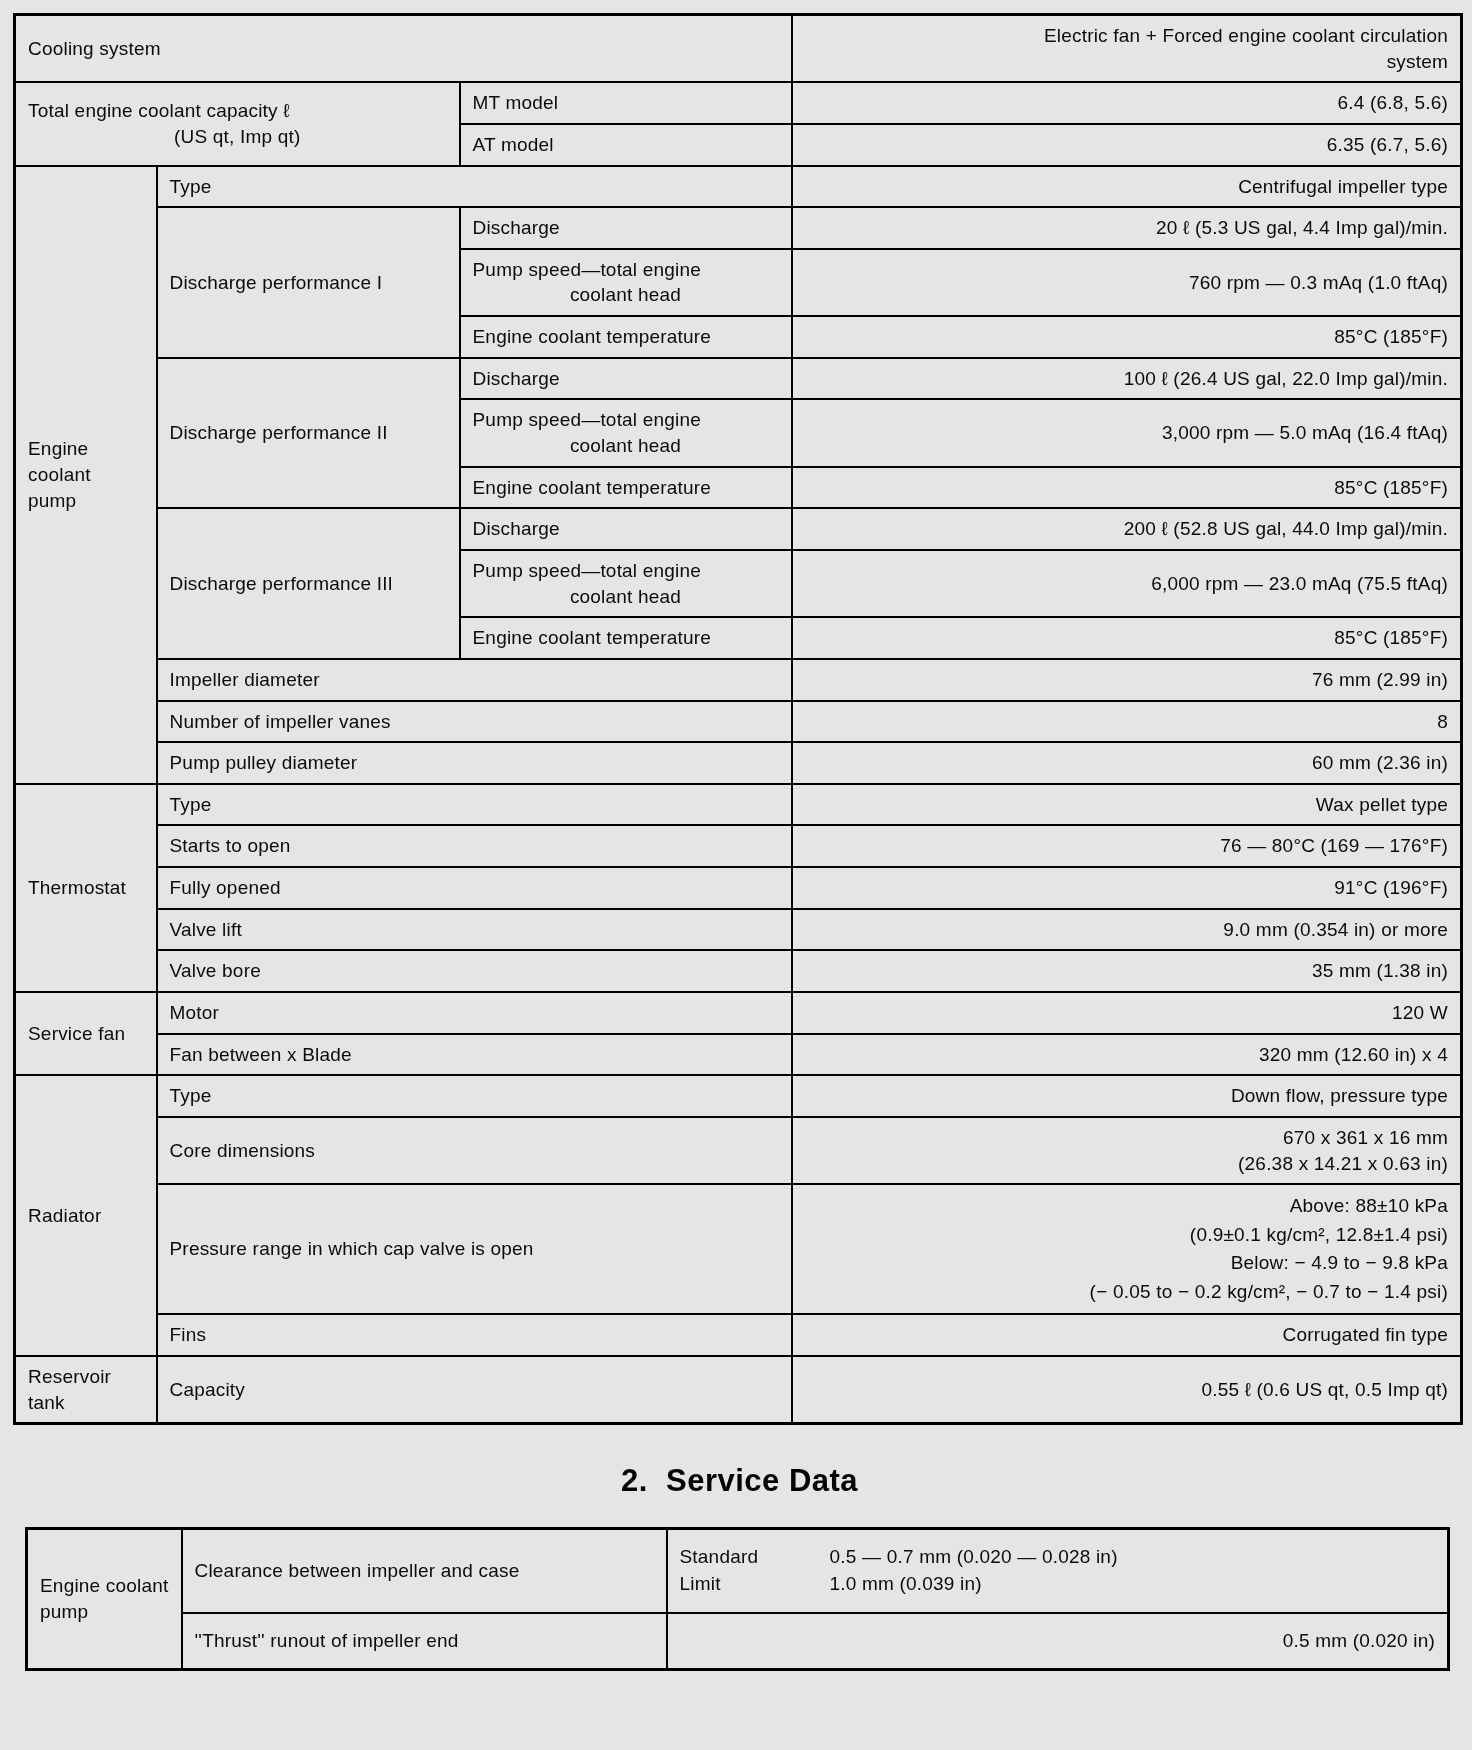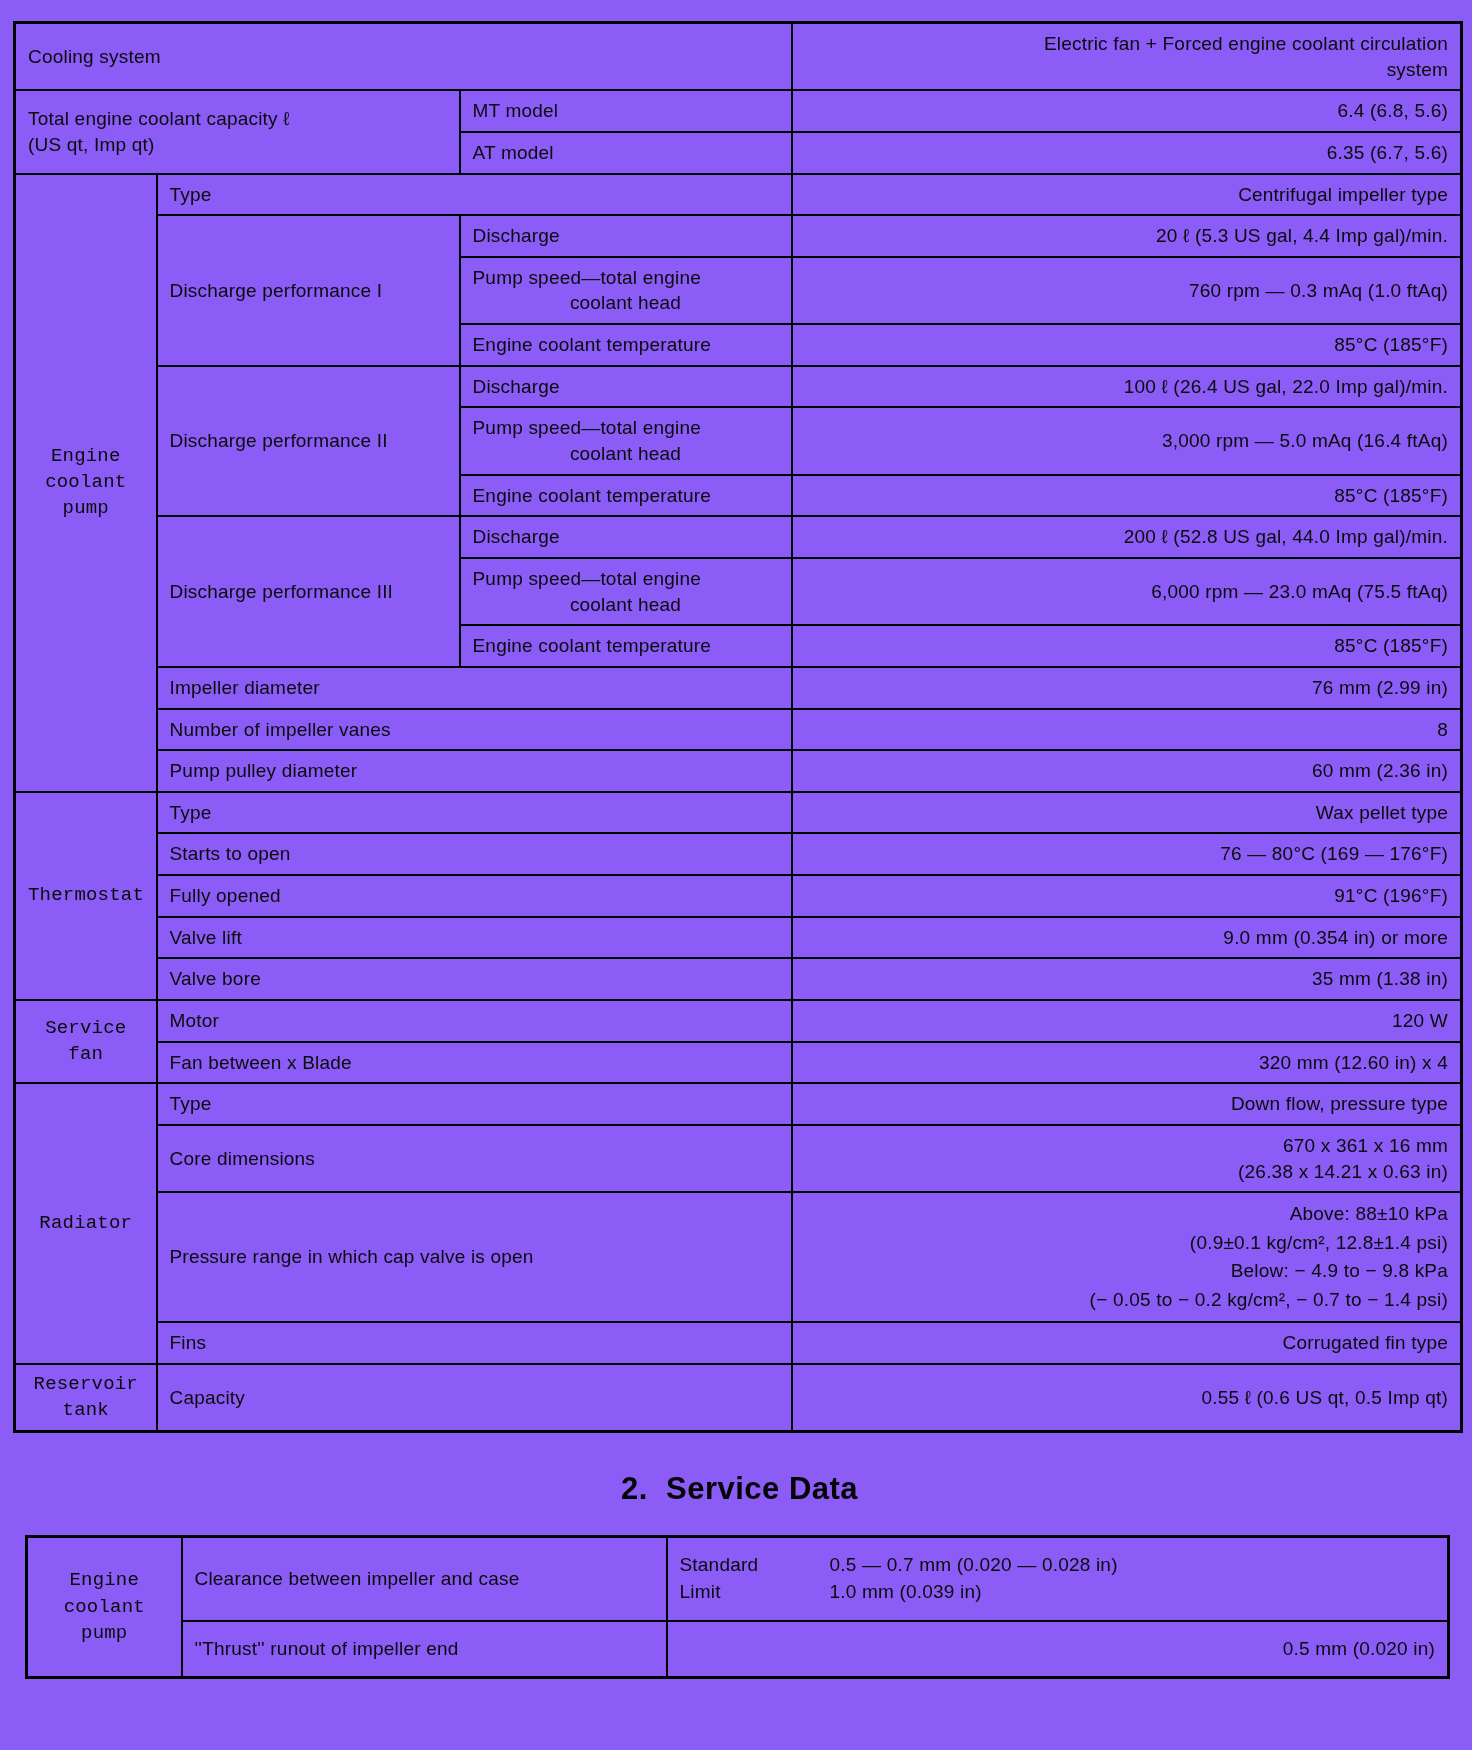--- a/index.html
+++ b/index.html
@@ -11,46 +11,46 @@
   body {
     width: 1472px;
     min-height: 1750px;
     font-family: "Liberation Sans", sans-serif;
     color: #0b0b0b;
     -webkit-font-smoothing: antialiased;
   }
   .page {
     width: 1472px;
     min-height: 1750px;
-    background: #8b5cf6;
-    padding-top: 21px;
+    background: #e5e5e5;
+    padding-top: 13px;
   }
 
   
   table.spec-table {
     border-collapse: collapse;
     table-layout: fixed;
     width: 1447px;
     margin-left: 13px;
     border: 3px solid #000;
   }
   table.spec-table td {
     border: 2px solid #000;
     padding: 7px 12px;
     font-size: 19px;
     line-height: 1.35;
     letter-spacing: 0.2px;
     vertical-align: middle;
     overflow: hidden;
   }
   td.lbl { text-align: left; }
-  td.cat { text-align: center; vertical-align: middle; font-family: Liberation Mono, monospace; }
+  td.cat { text-align: left; vertical-align: middle; }
   td.val { text-align: right; }
   .line { display: block; }
-  .line-right { display: block; text-align: left; }
+  .line-right { display: block; text-align: center; }
   .line-center { display: block; text-align: center; }
   tr.rh2 { height: 64px; }
   tr.rh1 { height: 41px; }
   tr.rh4 { height: 130px; }
   td.pressure-cell .line { line-height: 1.5; }
 
   
   h2.svc-heading {
     margin: 38px 0 28px 16px;
     width: 1447px;

